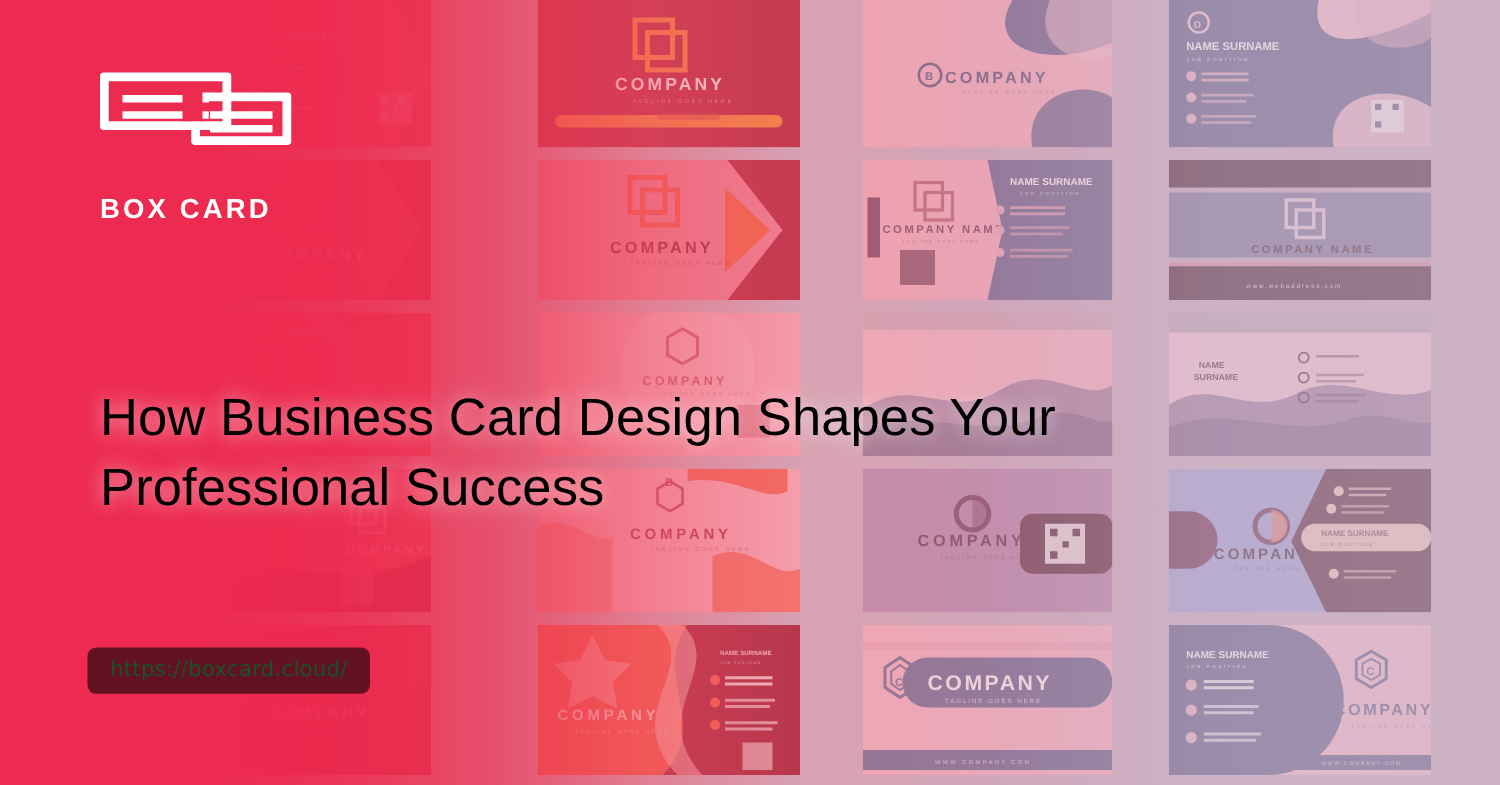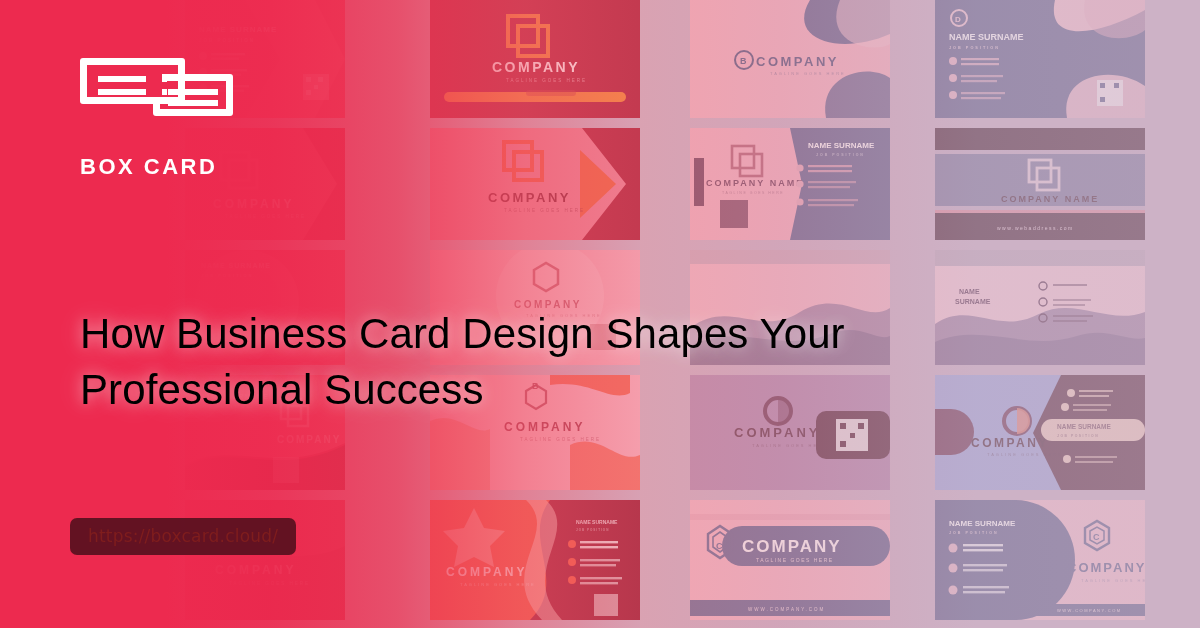--- a/index.html
+++ b/index.html
@@ -40,21 +40,21 @@
   .lc2{left:73px;top:16px;width:80px;height:42px;background:transparent;}
   .lc2 .l1{top:8px;} .lc2 .l2{top:19px;}
   .lc2::before{content:"";position:absolute;left:-14px;top:-10px;width:16px;height:26px;background:#ED2A4F;}
   .brand{position:absolute;left:80px;top:124px;color:#fff;font-size:22px;font-weight:700;letter-spacing:2.5px;line-height:1;margin-top:32px;}
 
   .headline{position:absolute;left:80px;top:278px;width:800px;color:#000000;
     font-size:42px;line-height:1.33;font-weight:400;letter-spacing:.1px;
     text-shadow:0 0 14px rgba(255,255,255,.55),0 0 30px rgba(255,255,255,.30);}
 
   .urlpill{position:absolute;left:70px;top:518px;background:rgba(60,12,22,.78);
-    color:#7f1d1d;font-size:17px;padding:8px 18px 9px;border-radius:7px;
+    color:#14532d;font-size:17px;padding:8px 18px 9px;border-radius:7px;
     font-family:"DejaVu Sans", sans-serif;letter-spacing:.2px;}
 </style>
 </head>
 <body>
 
 <div class="stage">
 
   <div>
 
     <div class="colA">

